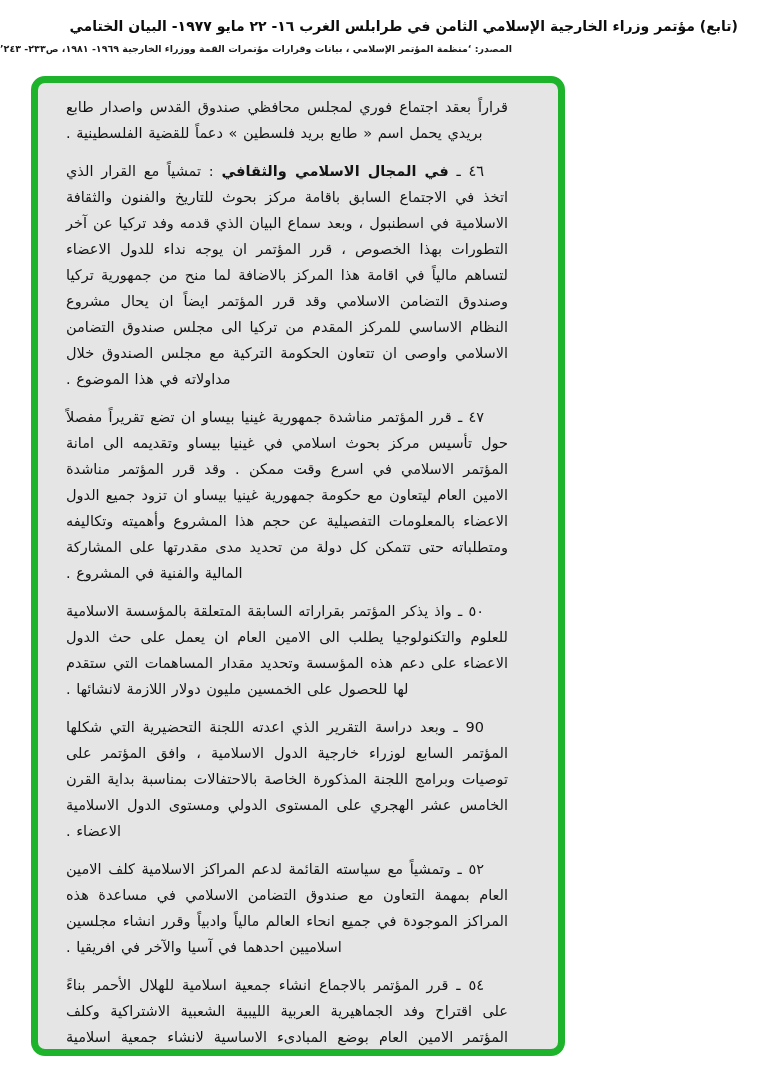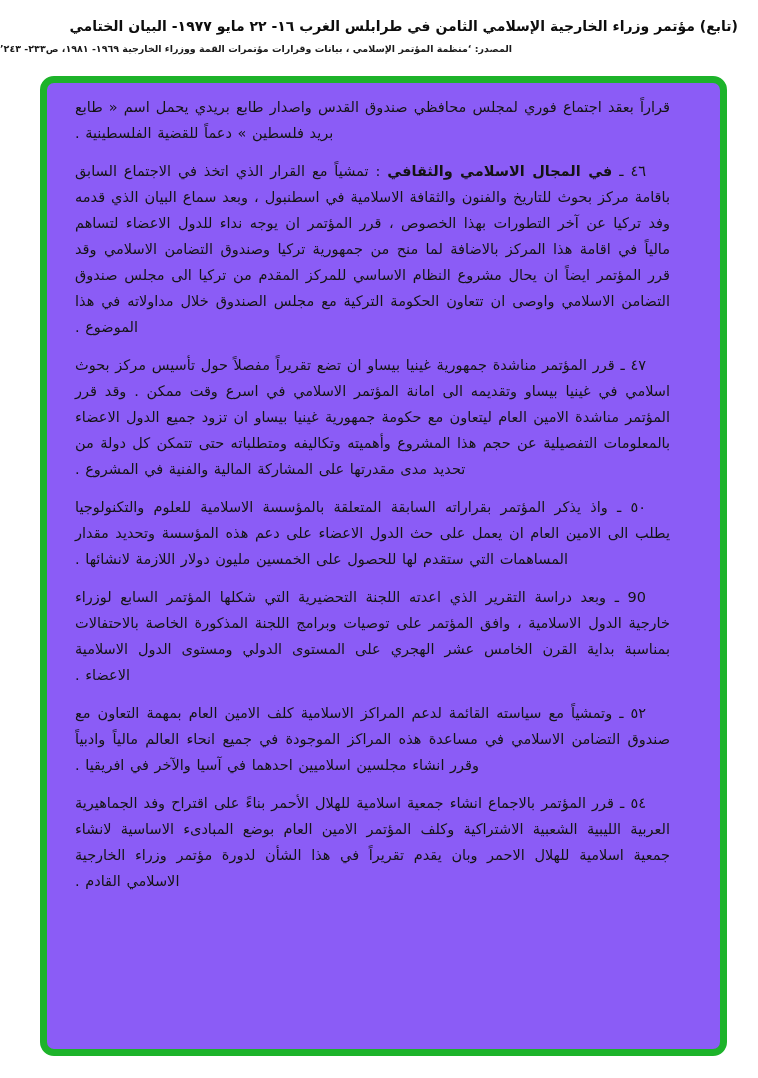--- a/index.html
+++ b/index.html
@@ -25,27 +25,27 @@
   .source {
     direction: rtl;
     text-align: left;
     font-weight: 700;
     font-size: 9.5px;
     margin-top: 9px;
     color: #1a1a1a;
   }
   .frame {
     position: absolute;
-    left: 40px; top: 76px;
-    width: 687px; height: 980px;
+    left: 31px; top: 76px;
+    width: 534px; height: 980px;
     box-sizing: border-box;
     border: 7px solid #1db32a;
     border-radius: 14px;
     overflow: hidden;
-    background: #8b5cf6;
+    background: #e5e5e5;
   }
   .text-area {
     direction: rtl;
     padding: 11px 50px 0 28px;
   }
   .para {
     direction: rtl;
     text-align: justify;
     text-align-last: left;
     font-size: 14.5px;

